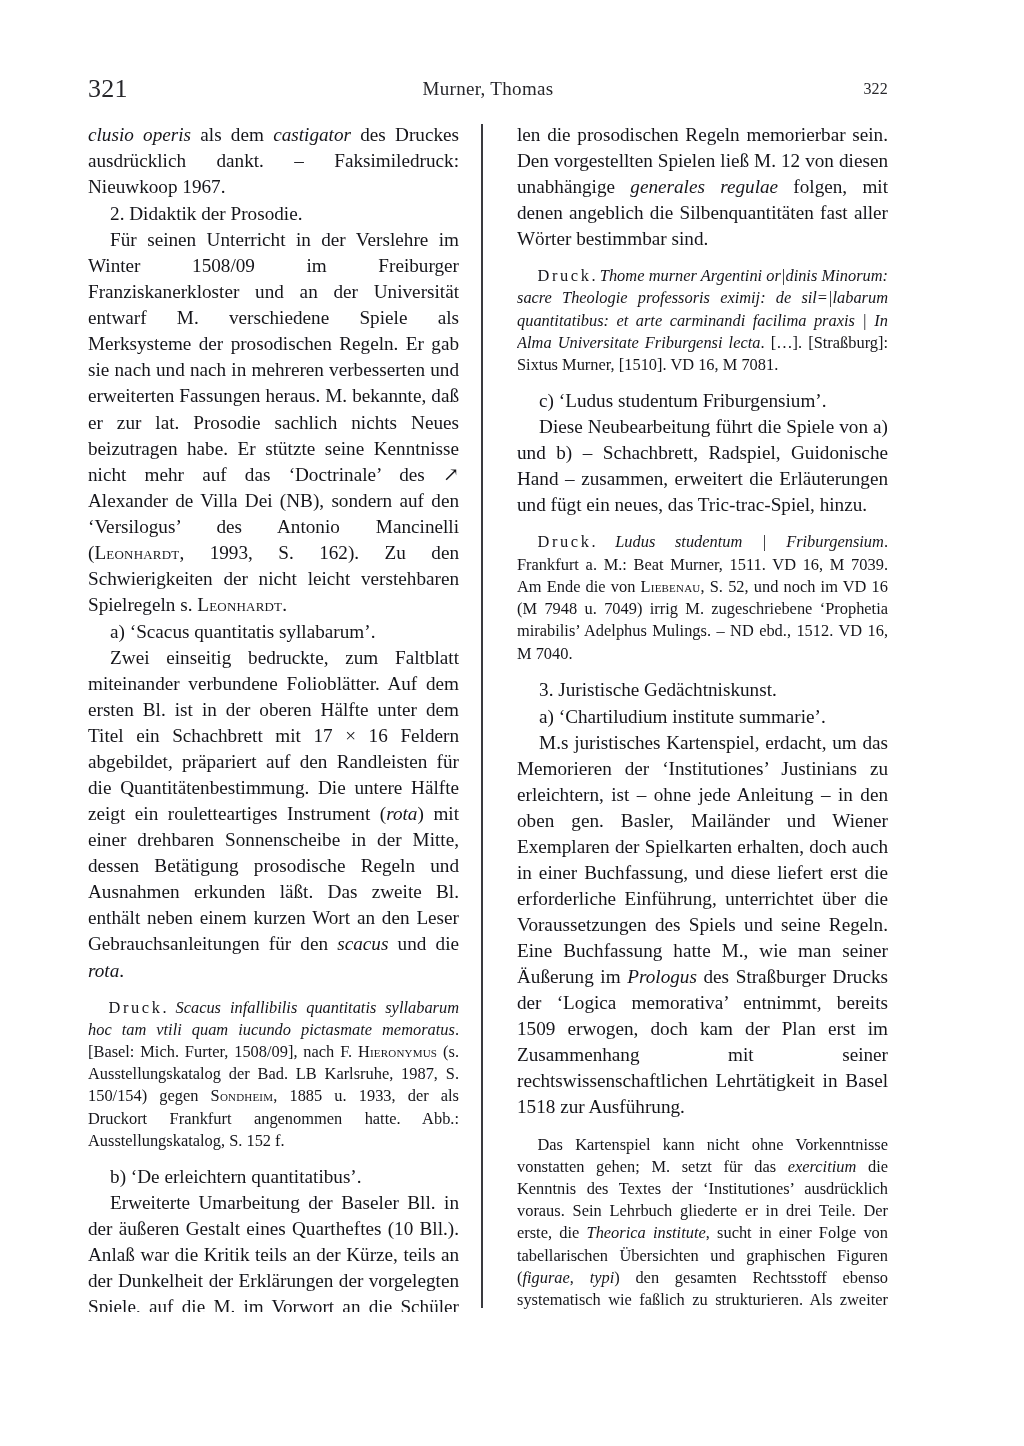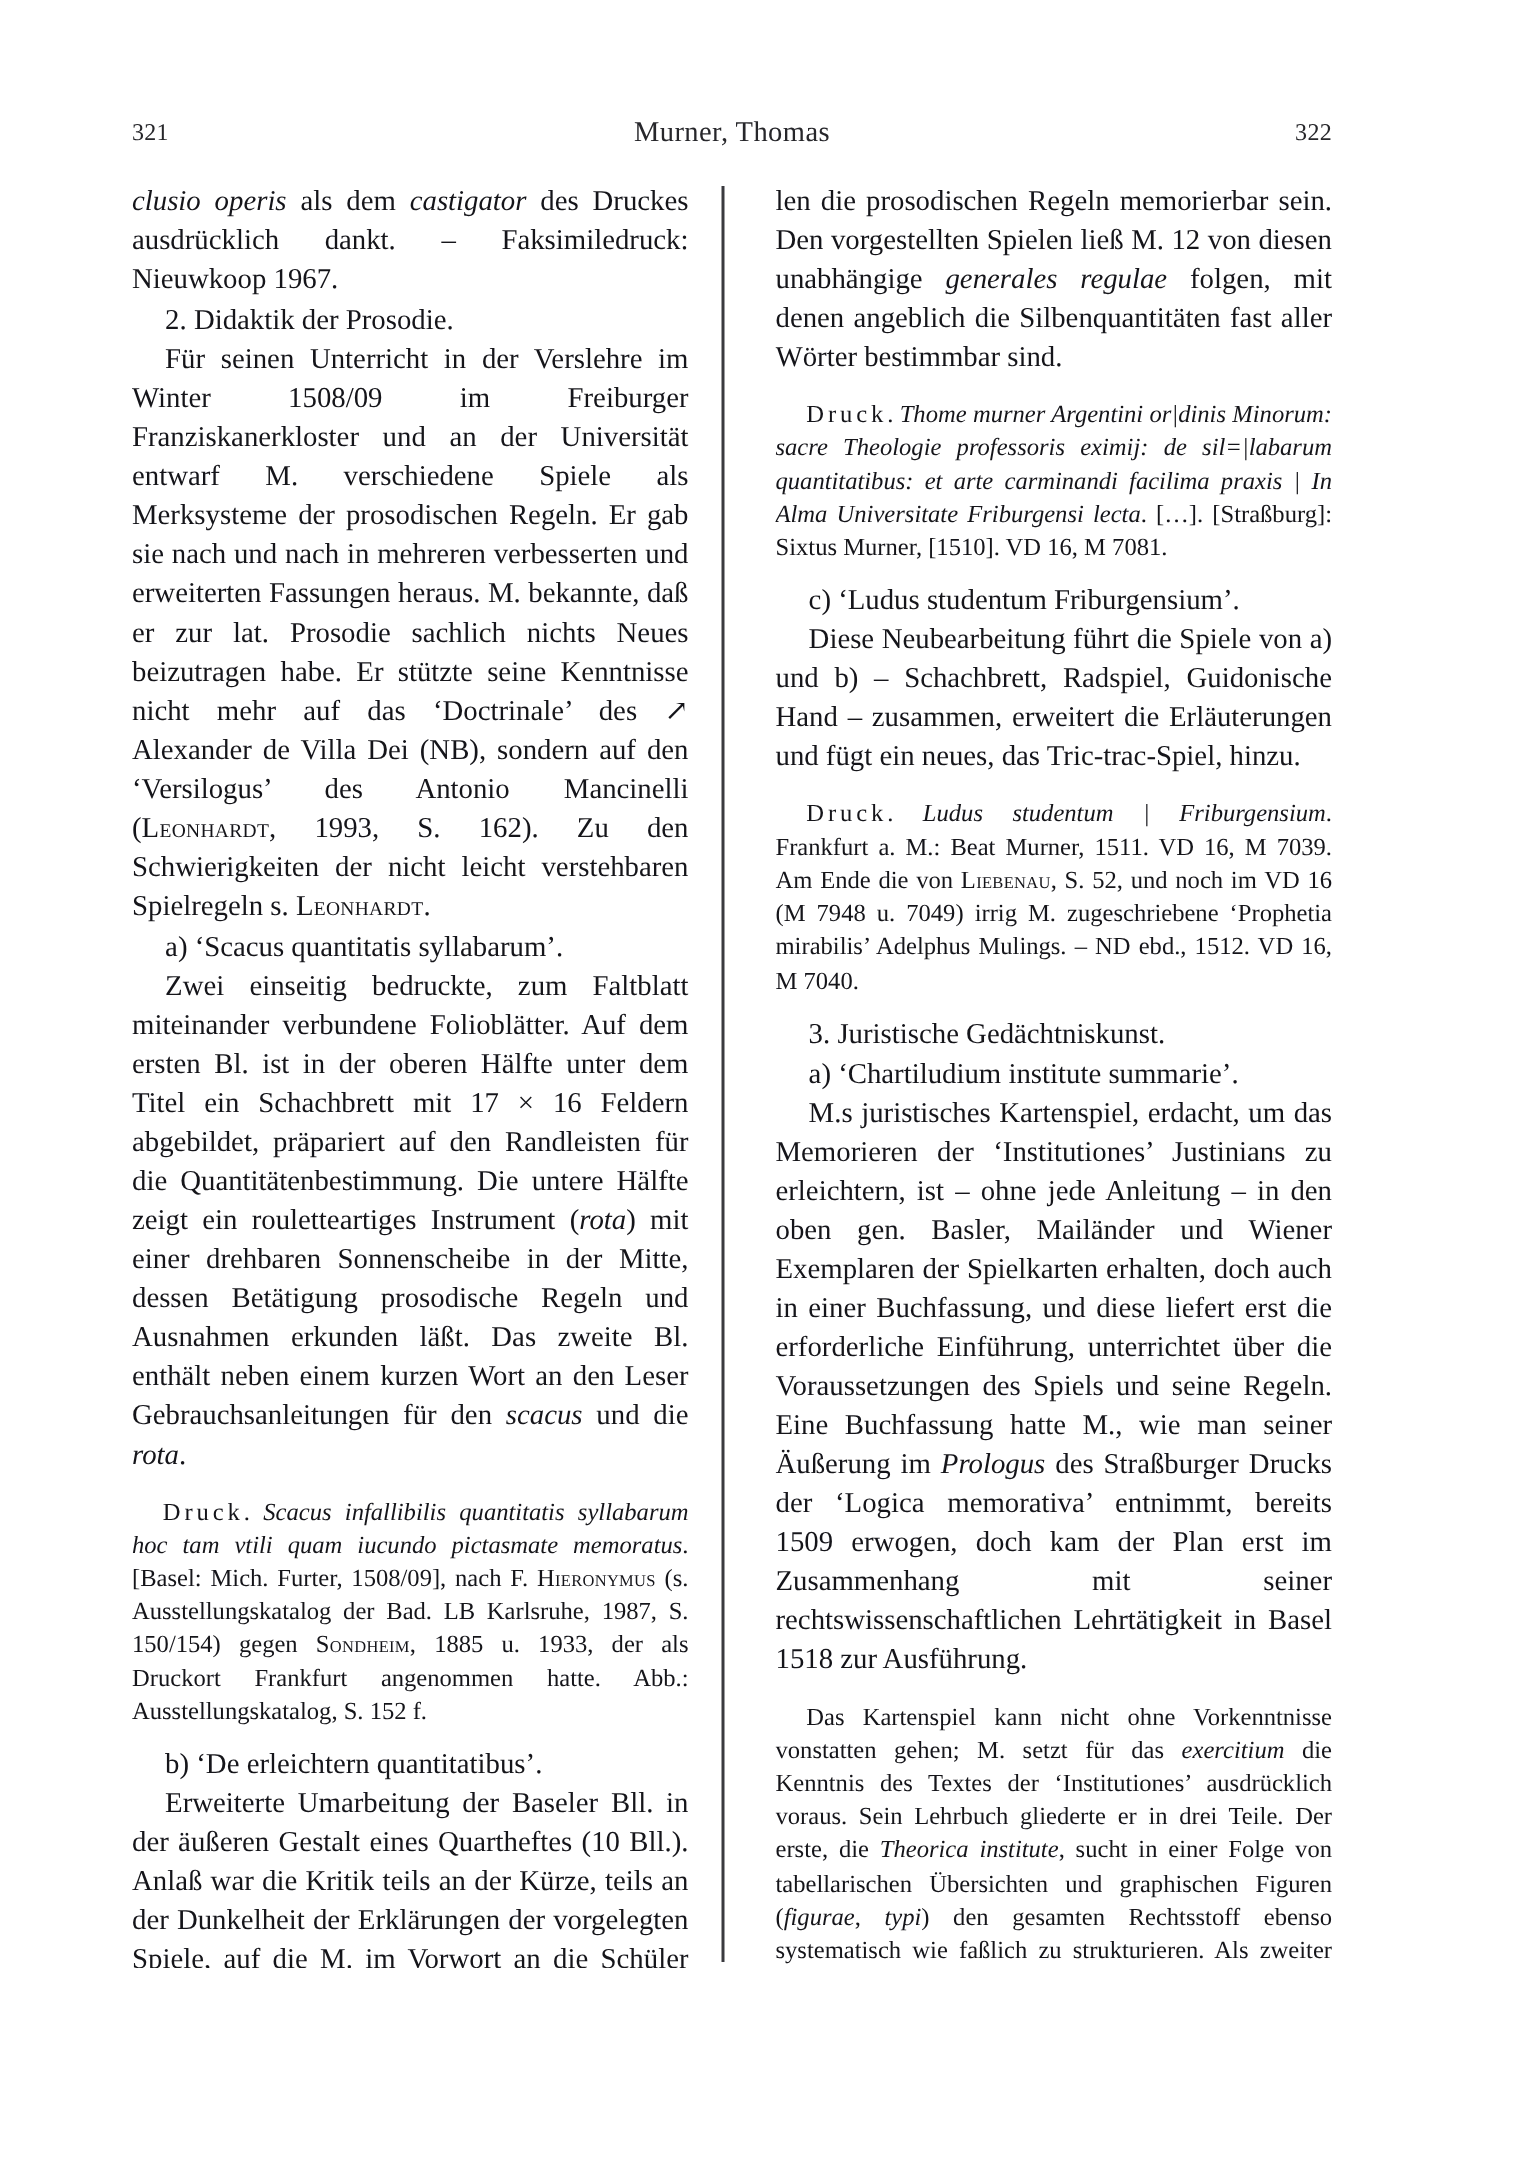--- a/index.html
+++ b/index.html
@@ -25,21 +25,21 @@
     width: 800px;
     height: 30px;
     font-size: 21px;
     line-height: 30px;
     color: #27272b;
   }
   .folio-left {
     position: absolute;
     left: 0;
     top: 0;
-    font-size: 16px;
+    font-size: 26px;
     letter-spacing: 0.2px;
   }
   .folio-right {
     position: absolute;
     right: 0;
     top: 0;
     font-size: 16px;
     letter-spacing: 0.2px;
   }
   .head-title {

